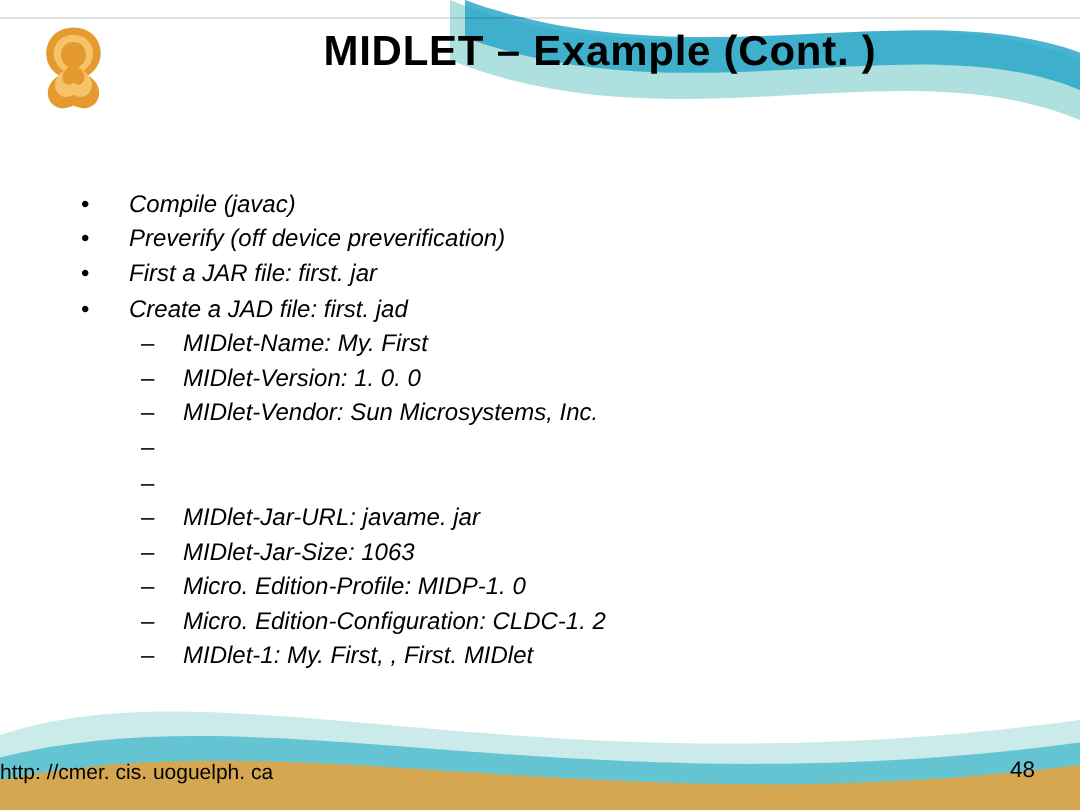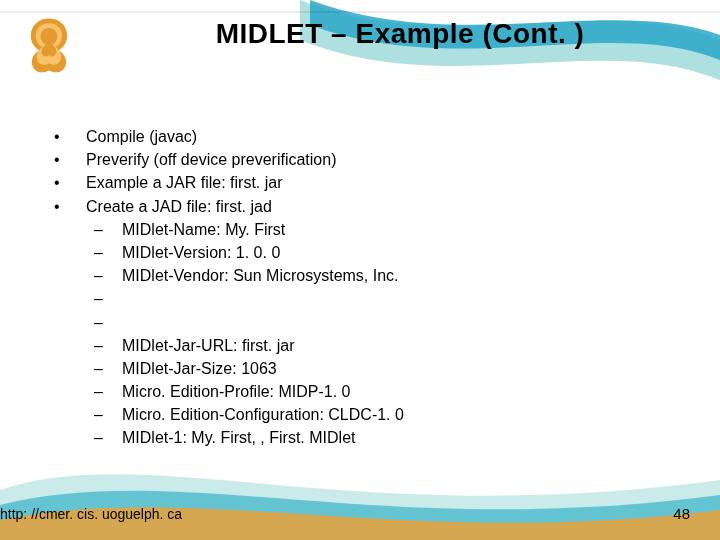--- a/index.html
+++ b/index.html
@@ -77,20 +77,21 @@
     width: 28px;
     flex: 0 0 28px;
     text-align: left;
   }
   .content .indent {
     width: 44px;
     flex: 0 0 44px;
   }
   .content .text {
     flex: 1;
+    font-style: italic;
   }
   .pagenum {
     position: absolute;
     bottom: 18px;
     right: 30px;
     font-size: 15px;
     color: #000;
   }
   .footer {
     position: absolute;
@@ -133,21 +134,21 @@
     <div class="row">
       <div class="bullet">•</div>
       <div class="text">Compile (javac)</div>
     </div>
     <div class="row">
       <div class="bullet">•</div>
       <div class="text">Preverify (off device preverification)</div>
     </div>
     <div class="row">
       <div class="bullet">•</div>
-      <div class="text">Example a JAR file: first. jar</div>
+      <div class="text">First a JAR file: first. jar</div>
     </div>
     <div class="row">
       <div class="bullet">•</div>
       <div class="text">Create a JAD file: first. jad</div>
     </div>
 
     <div class="row">
       <div class="indent"></div>
       <div class="dash">–</div>
       <div class="text">MIDlet-Name: My. First</div>
@@ -166,36 +167,36 @@
       <div class="indent"></div>
       <div class="dash">–</div>
     </div>
     <div class="row">
       <div class="indent"></div>
       <div class="dash">–</div>
     </div>
     <div class="row">
       <div class="indent"></div>
       <div class="dash">–</div>
-      <div class="text">MIDlet-Jar-URL: first. jar</div>
+      <div class="text">MIDlet-Jar-URL: javame. jar</div>
     </div>
     <div class="row">
       <div class="indent"></div>
       <div class="dash">–</div>
       <div class="text">MIDlet-Jar-Size: 1063</div>
     </div>
     <div class="row">
       <div class="indent"></div>
       <div class="dash">–</div>
       <div class="text">Micro. Edition-Profile: MIDP-1. 0</div>
     </div>
     <div class="row">
       <div class="indent"></div>
       <div class="dash">–</div>
-      <div class="text">Micro. Edition-Configuration: CLDC-1. 0</div>
+      <div class="text">Micro. Edition-Configuration: CLDC-1. 2</div>
     </div>
     <div class="row">
       <div class="indent"></div>
       <div class="dash">–</div>
       <div class="text">MIDlet-1: My. First, , First. MIDlet</div>
     </div>
   </div>
 
   <div class="footer">http: //cmer. cis. uoguelph. ca</div>
   <div class="pagenum">48</div>

